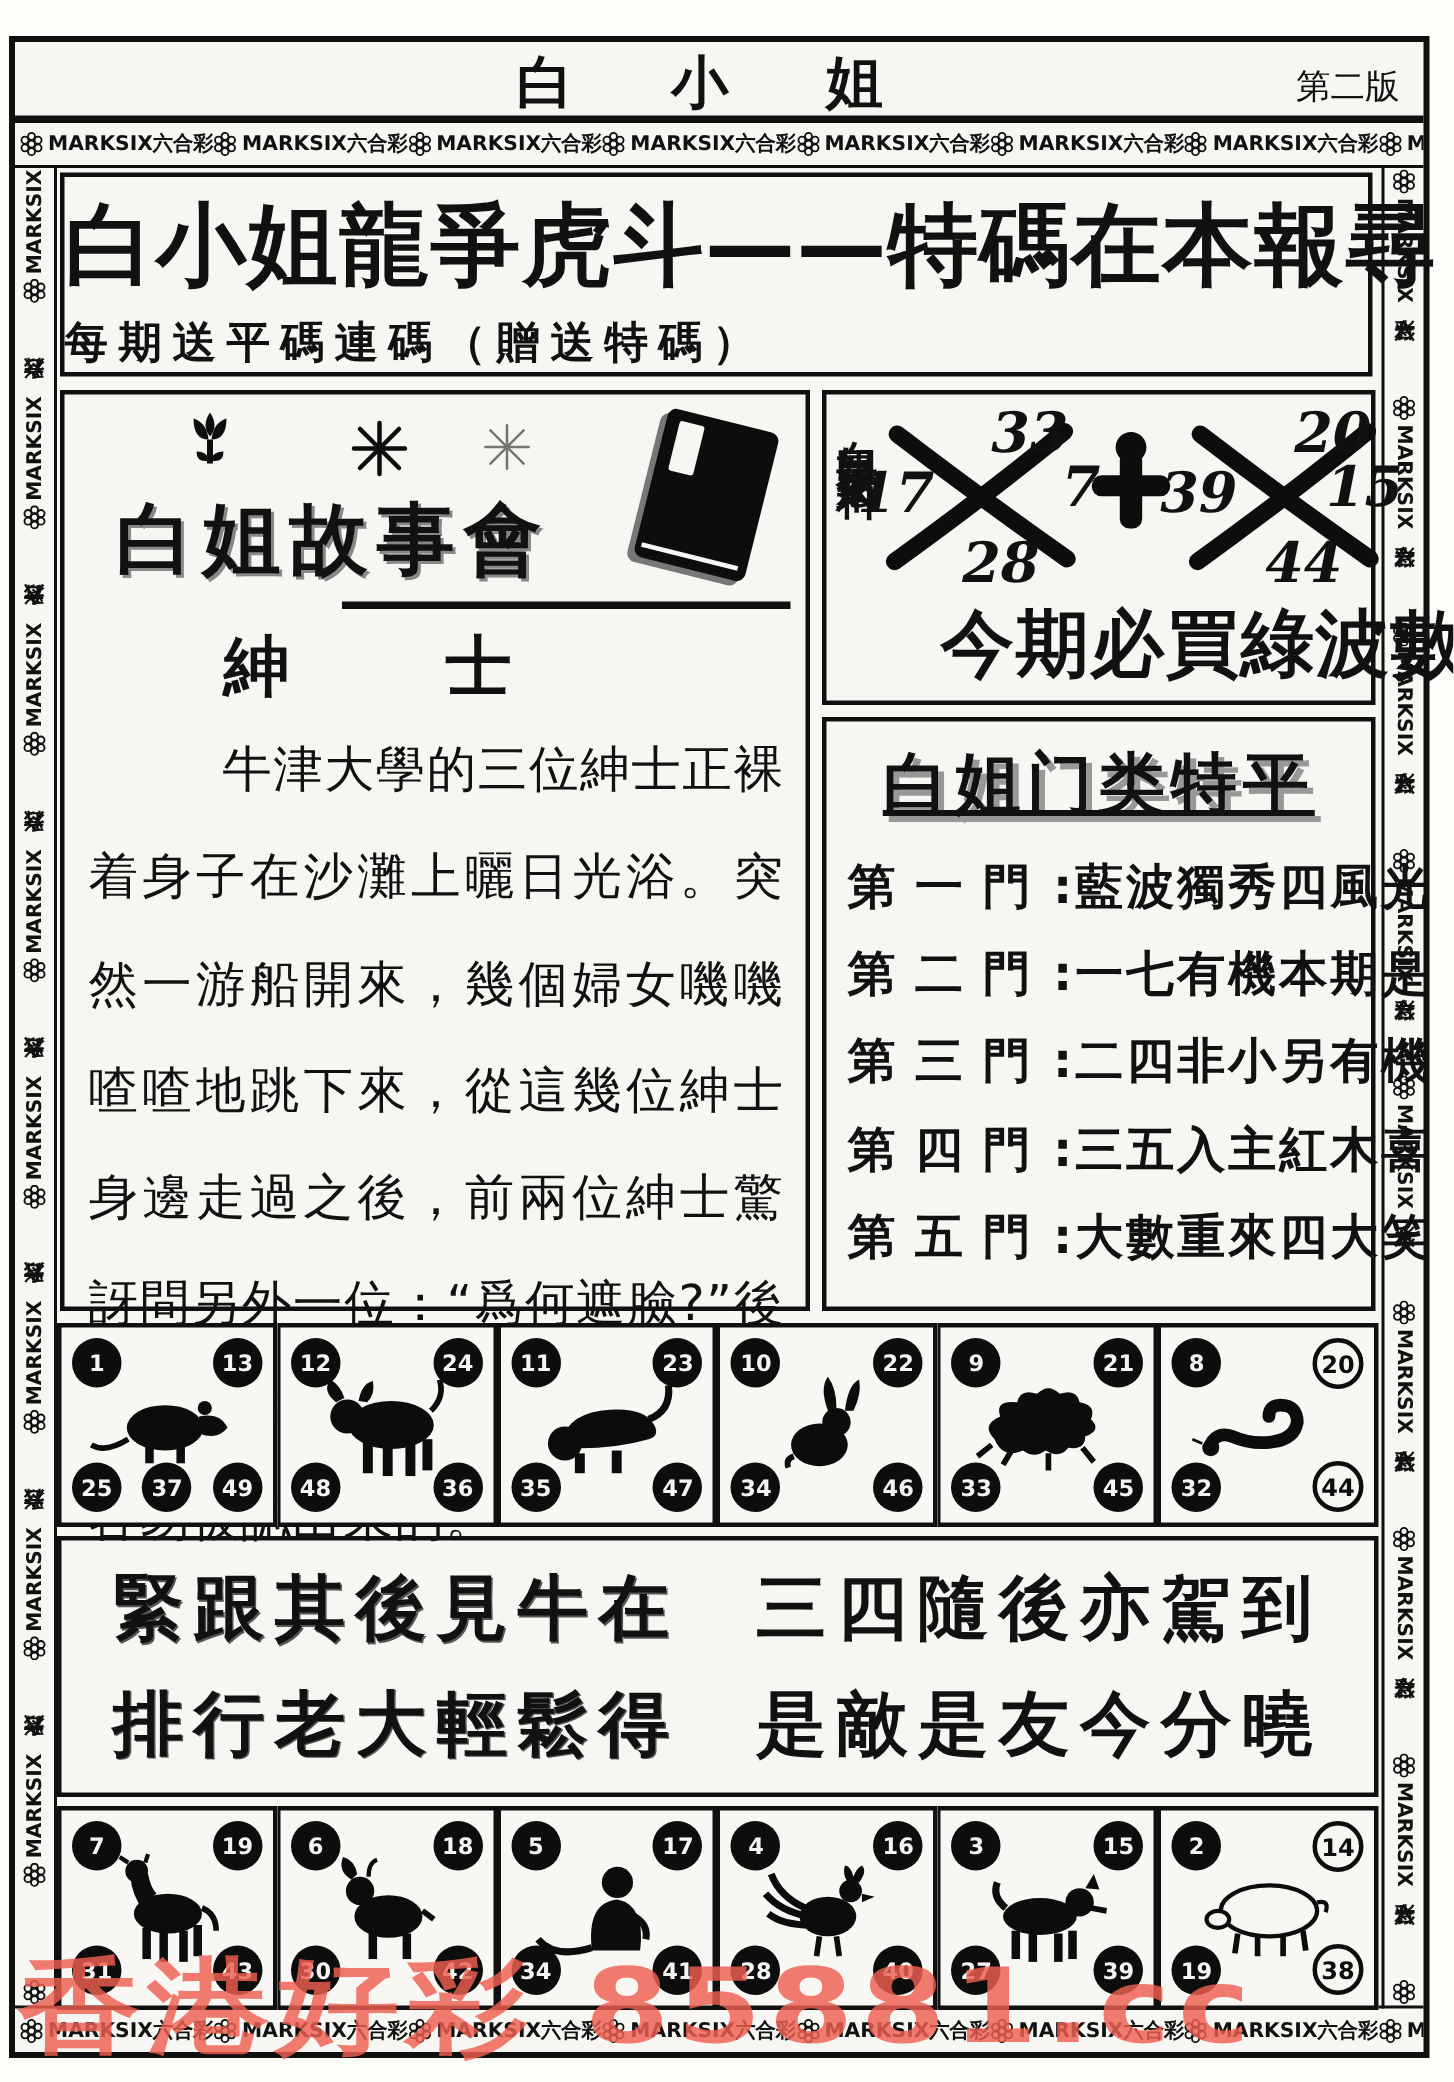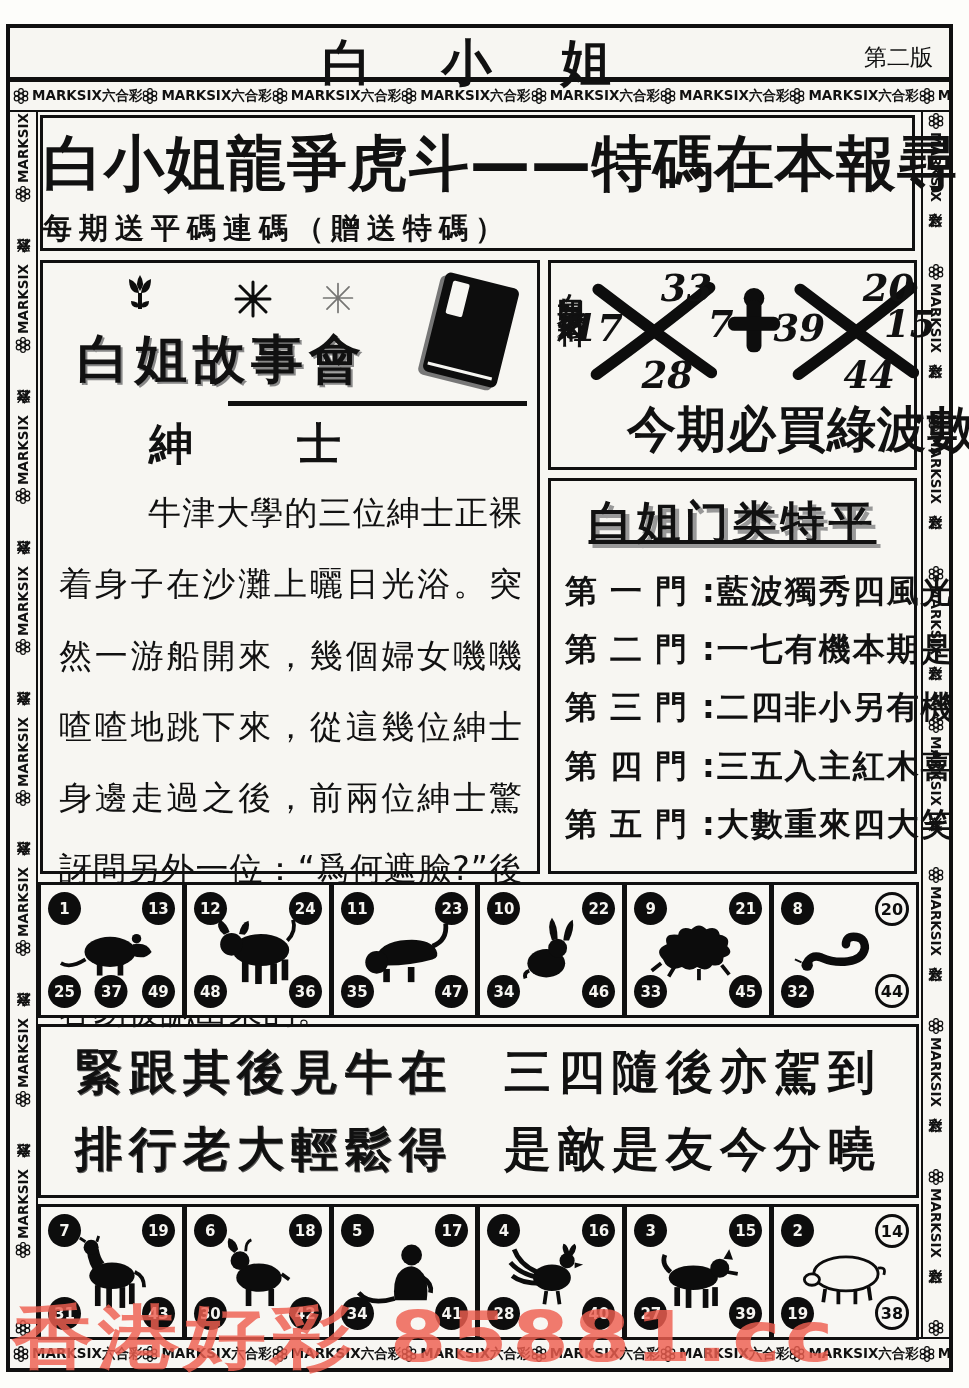--- a/index.html
+++ b/index.html
@@ -2,21 +2,21 @@
 <html><head>
 <meta charset="utf-8">
 <style>
   html,body{margin:0;padding:0;}
   body{width:969px;height:1388px;background:#ffffff;font-family:"DejaVu Sans",sans-serif;color:#111;}
   .page{position:relative;width:969px;height:1388px;background:#fdfdfa;overflow:hidden;}
   .frame{position:absolute;left:6px;top:24px;width:947px;height:1348px;border:4px solid #101010;background:#f7f6f2;box-sizing:border-box;}
 
   
   .masthead{position:absolute;left:0;top:0;right:0;height:49px;border-bottom:5px solid #101010;}
-  .mast-title{position:absolute;left:0;right:0;top:2px;text-align:center;font-size:50px;font-weight:700;letter-spacing:26px;font-family:"DejaVu Serif",serif;}
+  .mast-title{position:absolute;left:0;right:0;top:2px;text-align:center;font-size:38px;font-weight:700;letter-spacing:26px;font-family:"DejaVu Serif",serif;}
   .mast-edition{position:absolute;right:16px;top:14px;font-size:23px;font-family:"DejaVu Serif",serif;}
 
   
   .strip{position:absolute;display:flex;align-items:center;justify-content:space-between;overflow:hidden;padding:0 3px;}
   .strip-top{left:0;right:0;top:54px;height:28px;border-bottom:2px solid #101010;}
   .strip-bottom{left:0;right:0;bottom:0;height:29px;border-top:2px solid #101010;}
   .strip-v{position:absolute;display:flex;flex-direction:column;align-items:center;justify-content:space-between;overflow:hidden;padding:3px 0;}
   .strip-left{left:0;top:82px;bottom:29px;width:26px;border-right:2px solid #101010;}
   .strip-right{right:0;top:82px;bottom:29px;width:26px;border-left:2px solid #101010;}
   .bseg{display:flex;align-items:center;gap:3px;font-weight:700;font-size:13.5px;white-space:nowrap;}

